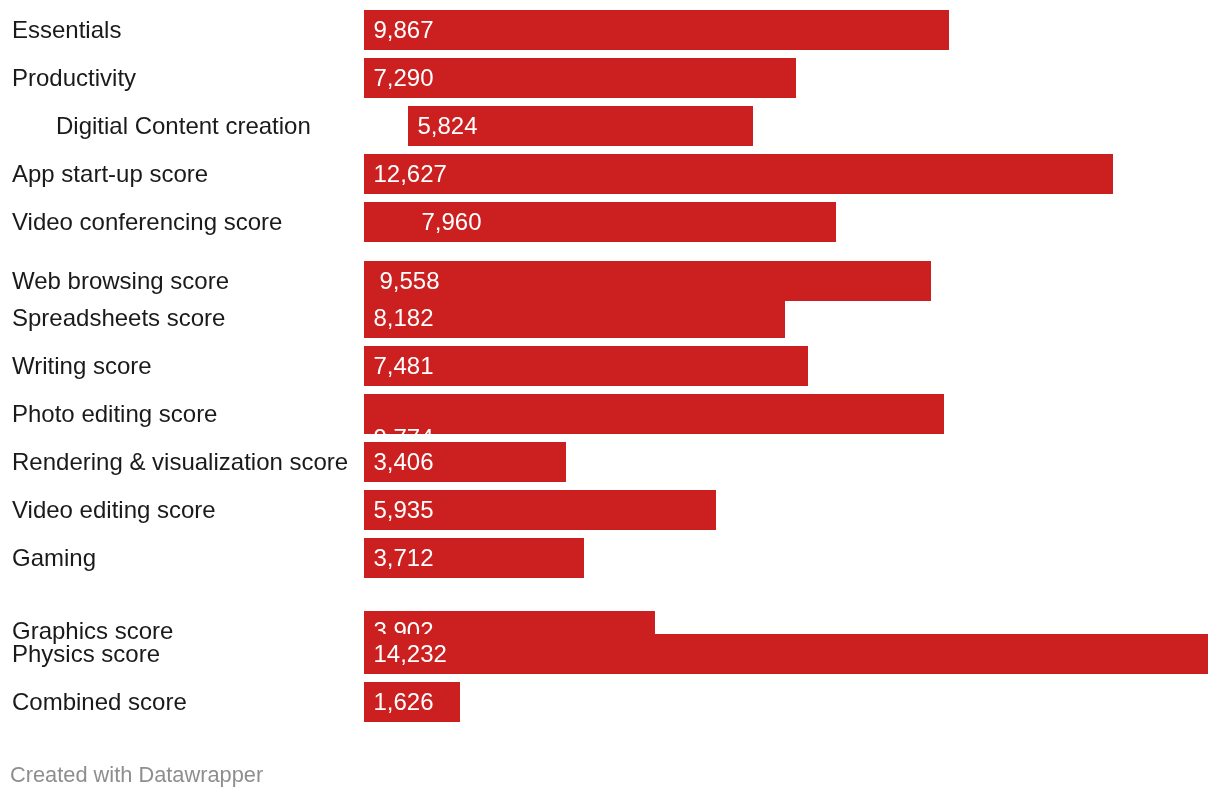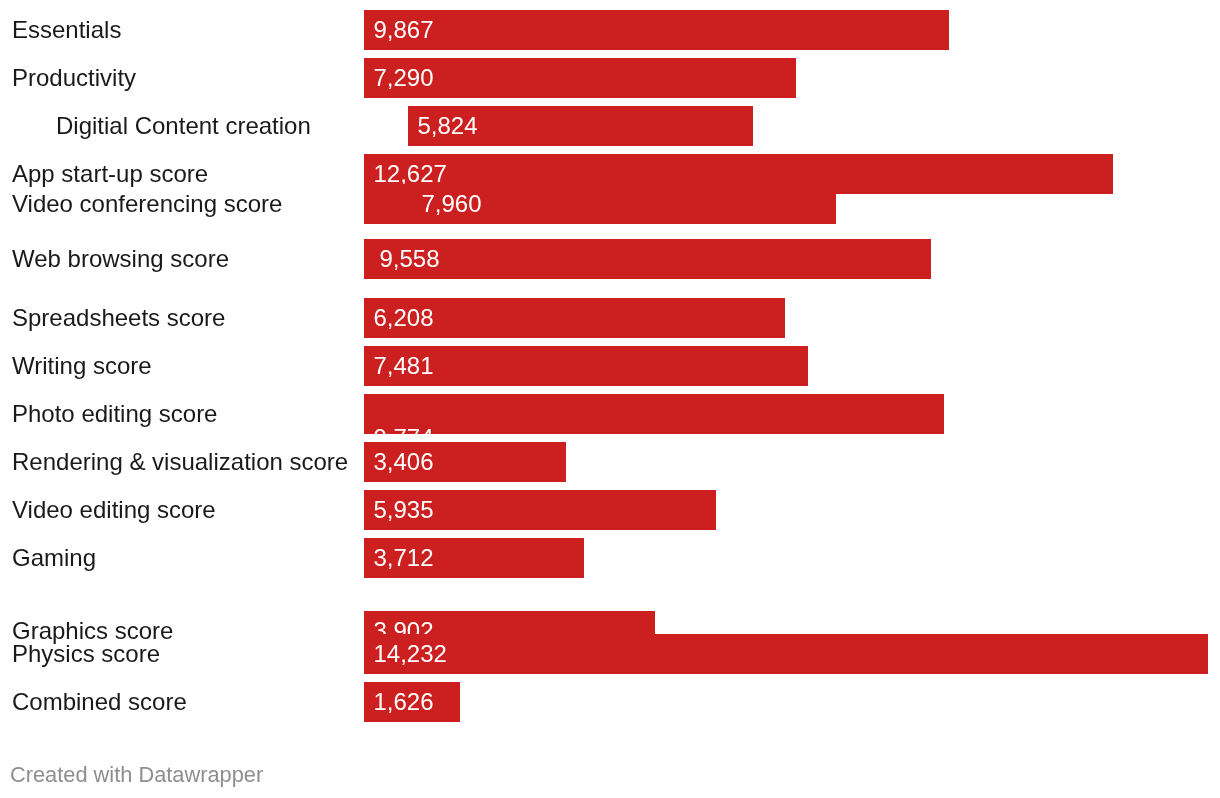--- a/index.html
+++ b/index.html
@@ -64,22 +64,22 @@
     white-space: nowrap;
     font-size: 21.8px;
     line-height: 1;
     color: #8e8e8e;
     transform: translateZ(0);
   }
   .row:nth-child(1) { top: 10px; }
   .row:nth-child(2) { top: 58px; }
   .row:nth-child(3) { top: 106px; margin-left: 44px; }
   .row:nth-child(4) { top: 154px; }
-  .row:nth-child(5) { top: 184px; }
-  .row:nth-child(6) { top: 239px; }
+  .row:nth-child(5) { top: 202px; }
+  .row:nth-child(6) { top: 261px; }
   .row:nth-child(7) { top: 298px; }
   .row:nth-child(8) { top: 346px; }
   .row:nth-child(9) { top: 394px; }
   .row:nth-child(10) { top: 442px; }
   .row:nth-child(11) { top: 490px; }
   .row:nth-child(12) { top: 538px; }
   .row:nth-child(13) { top: 611px; }
   .row:nth-child(14) { top: 634px; }
   .row:nth-child(15) { top: 682px; }
 </style>
@@ -113,21 +113,21 @@
     <div class="bar-value" style="color: rgb(255, 255, 255); margin-left: 48px;">7,960</div>
   </div>
   <div class="row">
     <div class="cat-label" style="color: rgb(26, 26, 26);">Web browsing score</div>
     <div class="bar" style="width: 566.818px; background: rgb(204, 32, 32);"></div>
     <div class="bar-value" style="color: rgb(255, 255, 255); margin-left: 6px;">9,558</div>
   </div>
   <div class="row">
     <div class="cat-label" style="color: rgb(26, 26, 26);">Spreadsheets score</div>
     <div class="bar" style="width: 421.288px; background: rgb(204, 32, 32);"></div>
-    <div class="bar-value" style="color: rgb(255, 255, 255);">6,208</div>
+    <div class="bar-value" style="color: rgb(255, 255, 255);">8,182</div>
   </div>
   <div class="row">
     <div class="cat-label" style="color: rgb(26, 26, 26);">Writing score</div>
     <div class="bar" style="width: 443.646px; background: rgb(204, 32, 32);"></div>
     <div class="bar-value" style="color: rgb(255, 255, 255);">7,481</div>
   </div>
   <div class="row">
     <div class="cat-label" style="color: rgb(26, 26, 26);">Photo editing score</div>
     <div class="bar" style="width: 579.627px; background: rgb(204, 32, 32);"></div>
     <div class="bar-value" style="color: rgb(255, 255, 255); margin-top: 24px;">9,774</div>

